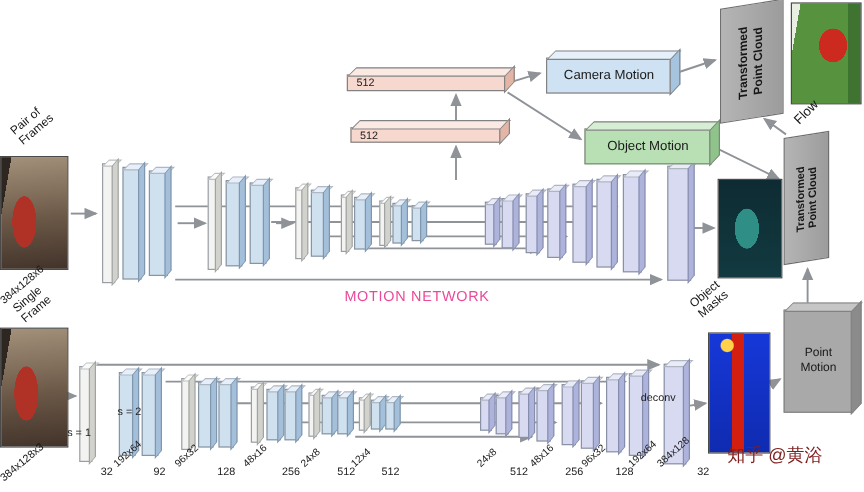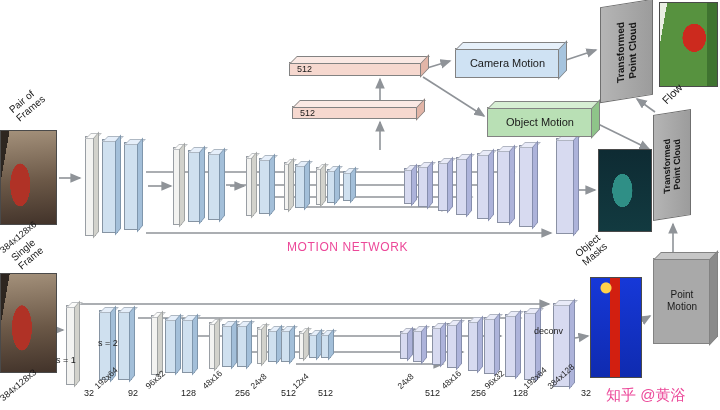--- a/index.html
+++ b/index.html
@@ -41,21 +41,21 @@
 
   .photo{position:absolute;border:1px solid #4a4a4a;}
 
   .rlabel{position:absolute;display:flex;flex-direction:column;line-height:1.1;
     transform:rotate(-40deg);transform-origin:0 50%;font-size:10px;white-space:nowrap;color:#161616;}
   .r45{transform:rotate(-45deg);}
   .title{position:absolute;font-size:12px;letter-spacing:.6px;color:#ec4899;white-space:nowrap;}
   .small{position:absolute;font-size:9px;color:#222;white-space:nowrap;}
   .dim{position:absolute;top:388px;font-size:9px;color:#222;white-space:nowrap;}
   .dim.rot{top:381px;font-size:8.5px;transform:rotate(-42deg);transform-origin:0 100%;}
-  .watermark{position:absolute;left:606px;top:386px;font-size:15px;color:#ec4899;white-space:nowrap;}
+  .watermark{position:absolute;left:606px;top:370px;font-size:15px;color:#7f1d1d;white-space:nowrap;}
 </style>
 </head>
 <body>
 
 <div class="stage">
 
   <svg class="arrows" width="720" height="410">
     <defs>
       <marker id="ah" markerWidth="8" markerHeight="8" refX="6" refY="3" orient="auto">
         <path d="M0,0 L7,3 L0,6 z" fill="#8f9398"></path>

